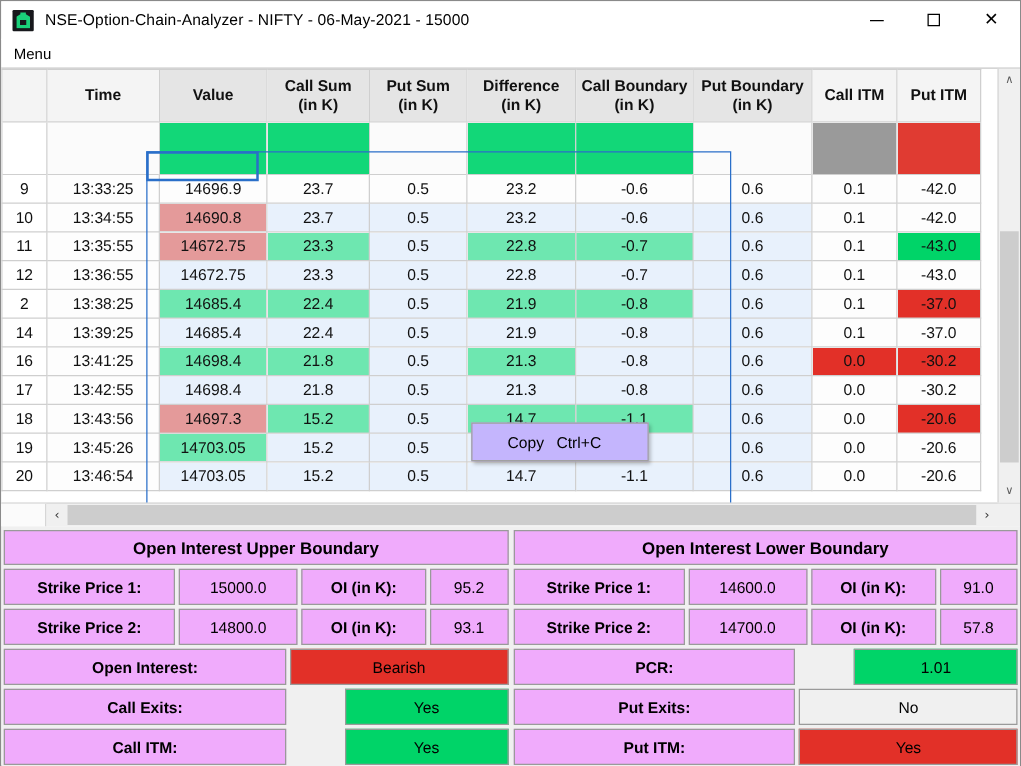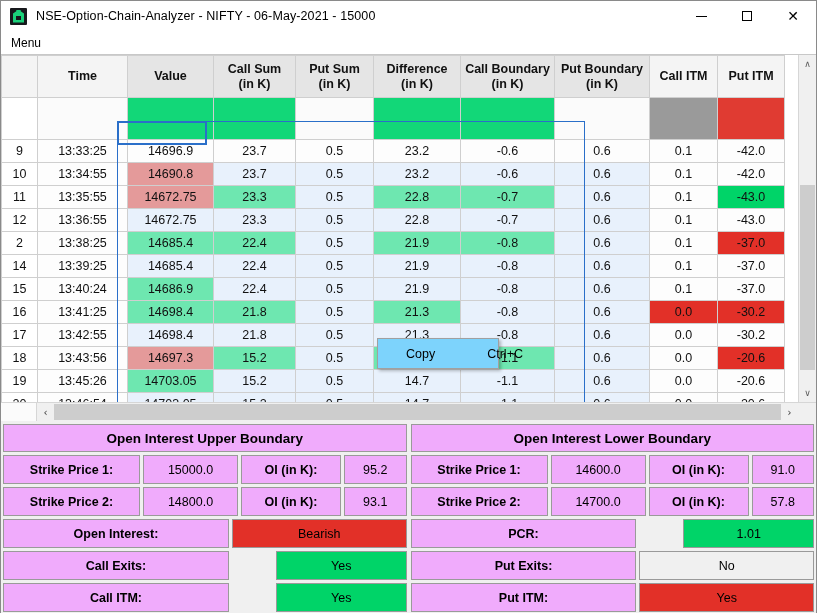--- a/index.html
+++ b/index.html
@@ -181,27 +181,27 @@
     font-family: "DejaVu Sans", sans-serif;
   }
   .hs-track { flex: 1 1 auto; position: relative; }
   .hs-thumb { position: absolute; top:1px; bottom:1px; left:0; right:0; background:#cdcdcd; }
   .hs-corner { width: 18px; background: #f0f0f0; }
 
   
   .ctxmenu {
     position: absolute;
     left: 376px; top: 283px;
-    width: 122px; height: 31px;
-    background: #7dd3fc;
+    width: 142px; height: 31px;
+    background: #c4b5fd;
     border: 1px solid #a0a0a0;
     box-shadow: 2px 2px 3px rgba(0,0,0,0.25);
     display: flex; align-items: center;
     z-index: 50;
-    font-size: 12.5px; color: #000; gap: 42px;
+    font-size: 12.5px; color: #000;
   }
   .ctx-label { margin-left: 28px; }
   .ctx-accel { margin-left: 10px; }
 
   
   .panels {
     flex: 1 1 auto;
     display: flex;
     background: #f0f0f0;
     padding: 3px 2px 3px 2px;
@@ -376,32 +376,20 @@
                 <td class="c-sel">14685.4</td>
                 <td class="c-sel">22.4</td>
                 <td class="c-sel">0.5</td>
                 <td class="c-sel">21.9</td>
                 <td class="c-sel">-0.8</td>
                 <td class="c-sel">0.6</td>
                 <td class="c-plain">0.1</td>
                 <td class="c-plain">-37.0</td>
               </tr>
               <tr>
-                <td class="rowhdr">15</td>
-                <td class="c-plain">13:40:24</td>
-                <td class="c-green">14686.9</td>
-                <td class="c-sel">22.4</td>
-                <td class="c-sel">0.5</td>
-                <td class="c-sel">21.9</td>
-                <td class="c-sel">-0.8</td>
-                <td class="c-sel">0.6</td>
-                <td class="c-plain">0.1</td>
-                <td class="c-plain">-37.0</td>
-              </tr>
-              <tr>
                 <td class="rowhdr">16</td>
                 <td class="c-plain">13:41:25</td>
                 <td class="c-green">14698.4</td>
                 <td class="c-green">21.8</td>
                 <td class="c-sel">0.5</td>
                 <td class="c-green">21.3</td>
                 <td class="c-sel">-0.8</td>
                 <td class="c-sel">0.6</td>
                 <td class="c-vred">0.0</td>
                 <td class="c-vred">-30.2</td>

